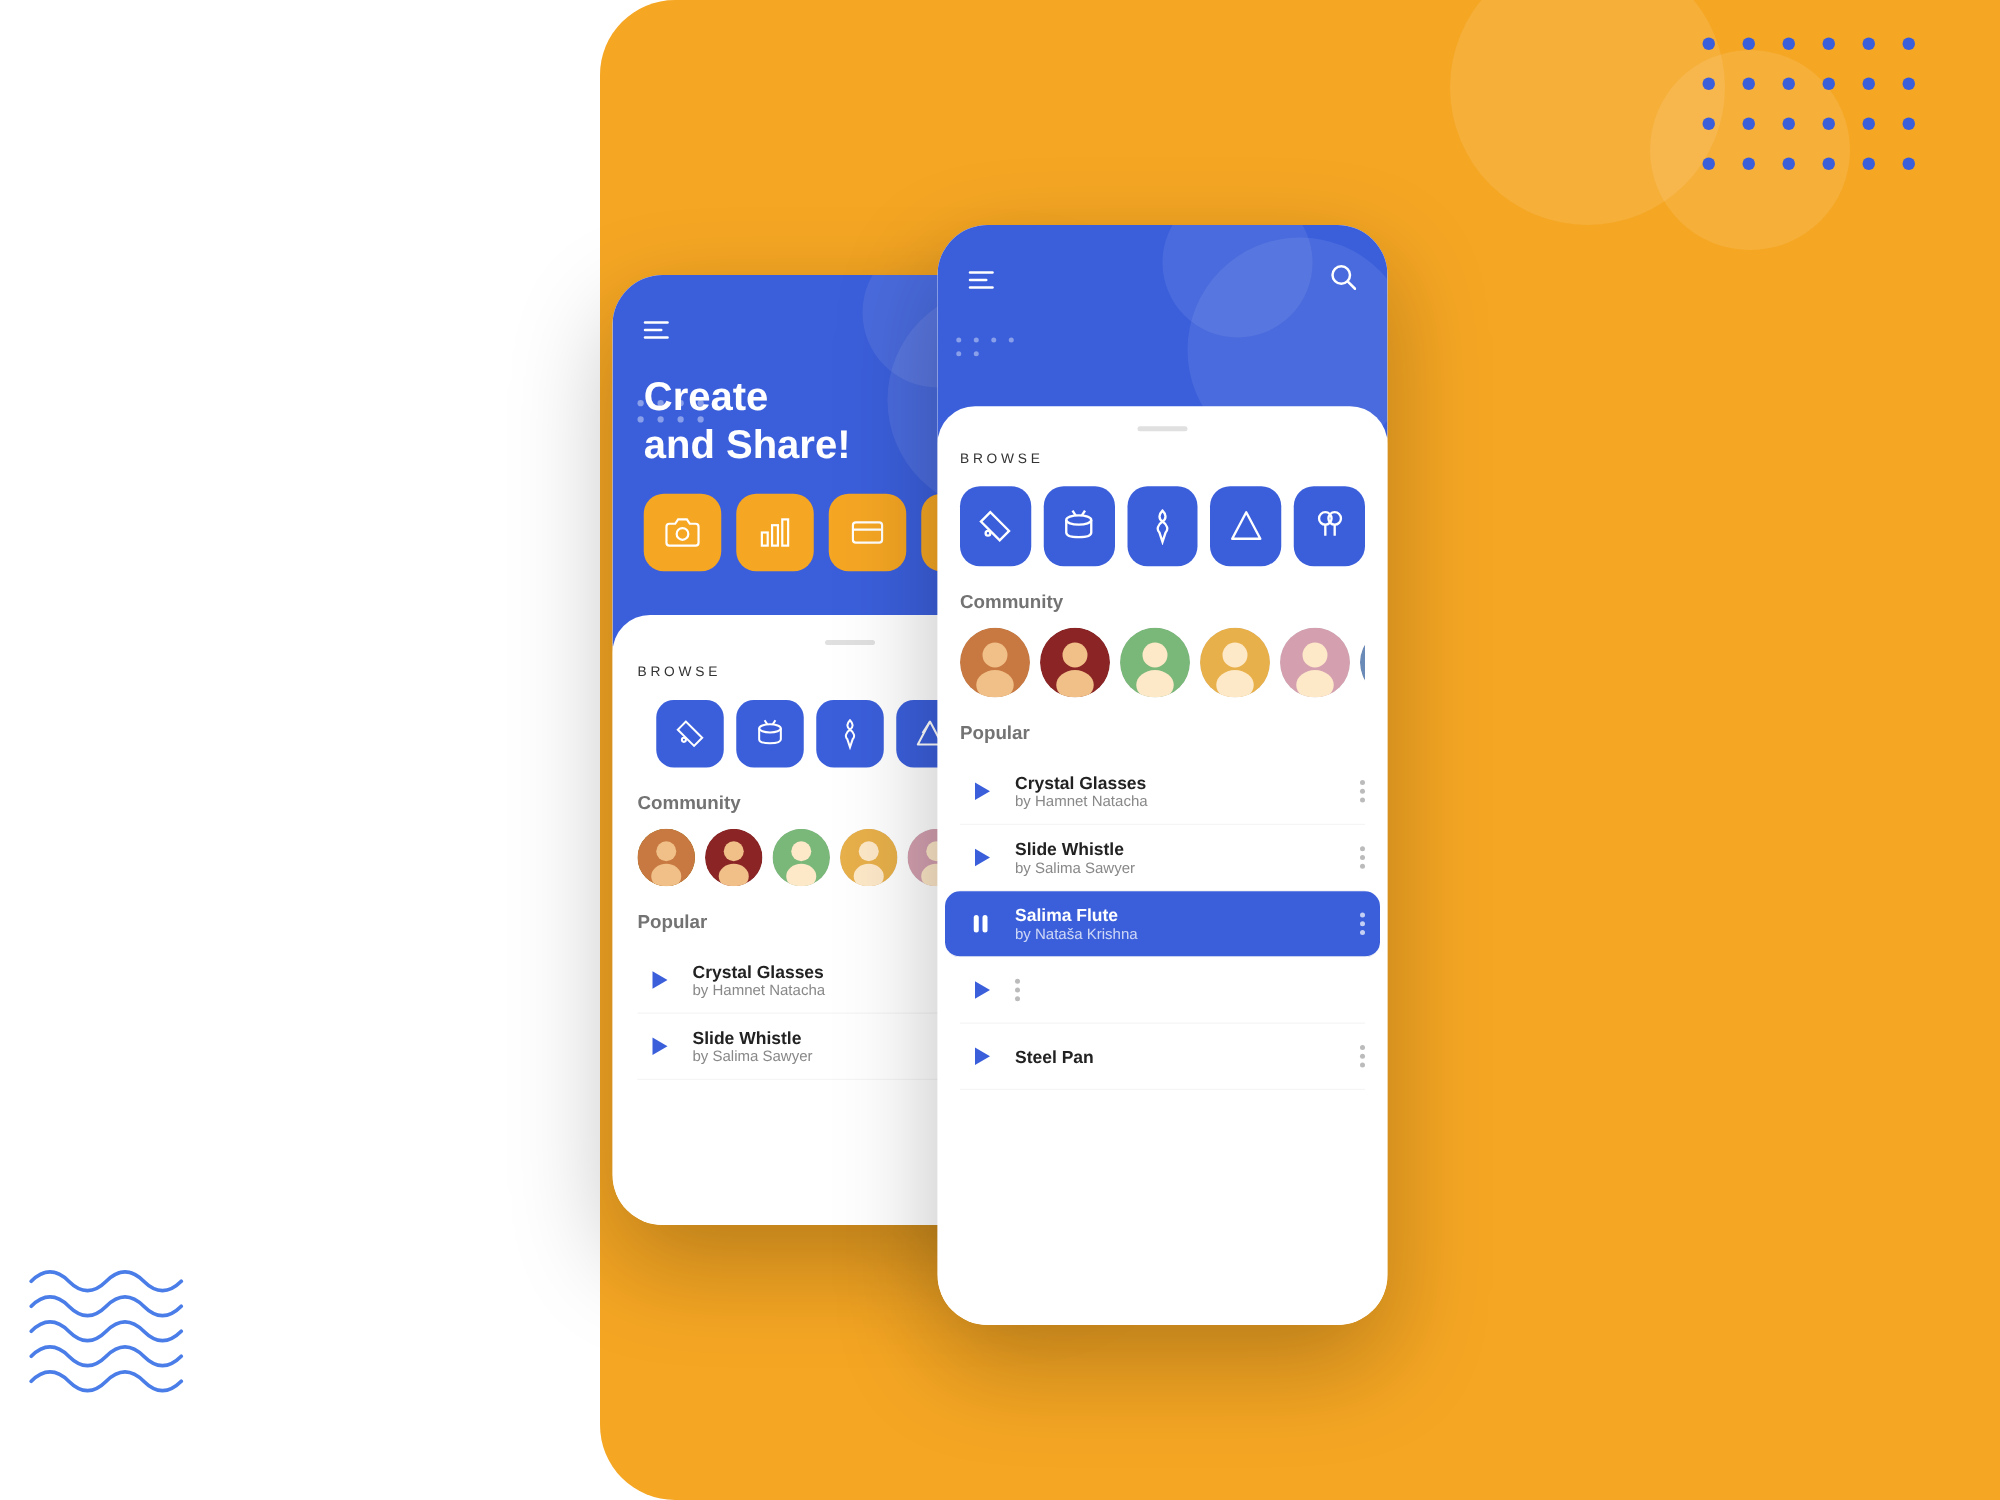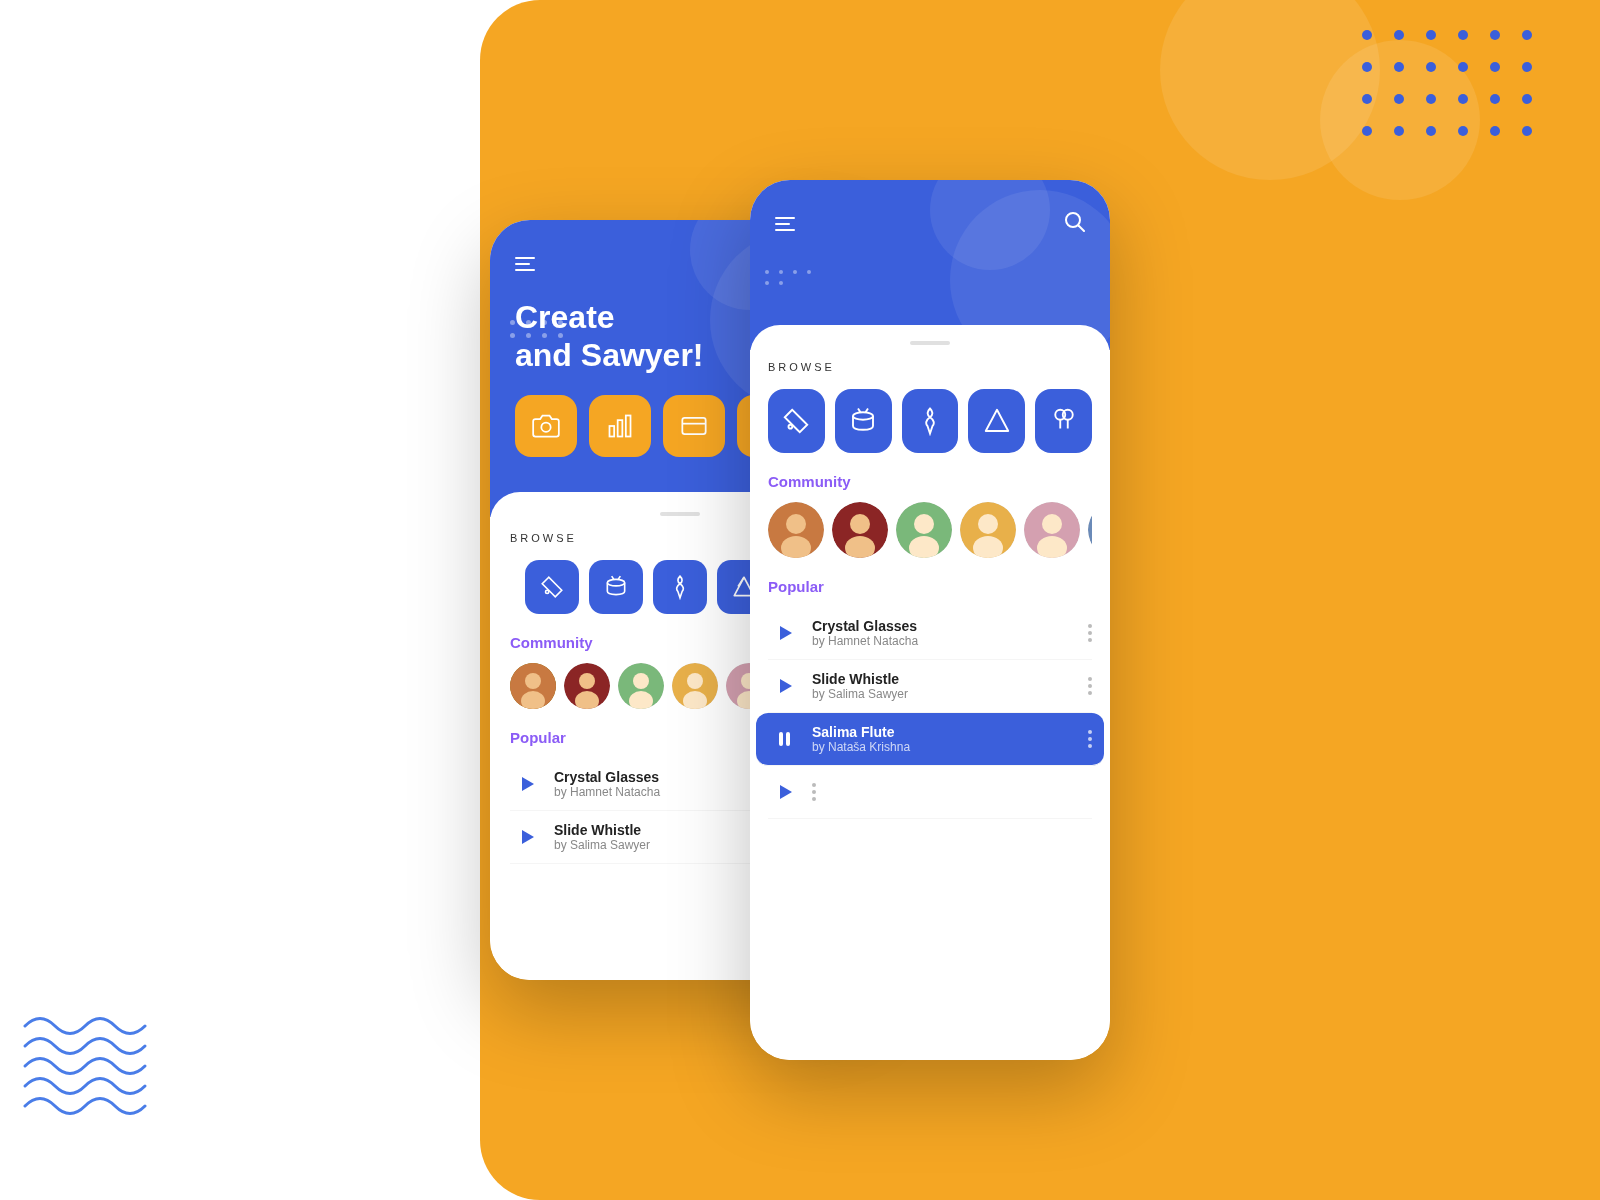--- a/index.html
+++ b/index.html
@@ -220,21 +220,21 @@
     .cat-btn-sm {
       width: 64px; height: 64px;
       border-radius: 16px;
     }
     .cat-btn-sm svg { width: 30px; height: 30px; }
 
     
     .section-title {
       font-size: 15px;
       font-weight: 700;
-      color: #8b5cf6;
+      color: #737373;
       margin-bottom: 12px;
     }
 
     
     .community-row {
       display: flex;
       gap: 8px;
       margin-bottom: 20px;
       overflow: hidden;
     }
@@ -425,21 +425,21 @@
           <div class="search-icon">
             <svg width="22" height="22" viewBox="0 0 22 22" fill="none" stroke="white" stroke-width="2" stroke-linecap="round">
               <circle cx="10" cy="10" r="7"></circle>
               <line x1="15.5" y1="15.5" x2="21" y2="21"></line>
             </svg>
           </div>
         </div>
 
         <div class="header-title">
           <h1>Create</h1>
-          <h1>and Sawyer!</h1>
+          <h1>and Share!</h1>
         </div>
 
         <div class="action-buttons">
           <div class="action-btn">
             <svg viewBox="0 0 24 24">
                 <path d="M23 19a2 2 0 0 1-2 2H3a2 2 0 0 1-2-2V8a2 2 0 0 1 2-2h4l2-3h6l2 3h4a2 2 0 0 1 2 2z"></path>
                 <circle cx="12" cy="13" r="4"></circle>
               </svg>
           </div>
           <div class="action-btn">
@@ -768,18 +768,32 @@
             <div class="play-btn">
               <div class="play-triangle"></div>
             </div>
             <div class="more-dots">
               <div class="dot-sm"></div>
               <div class="dot-sm"></div>
               <div class="dot-sm"></div>
             </div>
           </div>
 
+          <div class="track-item">
+            <div class="play-btn">
+              <div class="play-triangle"></div>
+            </div>
+            <div class="track-info">
+              <div class="track-name">Steel Pan</div>
+              <div class="track-artist"></div>
+            </div>
+            <div class="more-dots">
+              <div class="dot-sm"></div>
+              <div class="dot-sm"></div>
+              <div class="dot-sm"></div>
+            </div>
+          </div>
         </div>
       </div>
     </div>
   </div>
 
 </div>
 
 </body></html>

